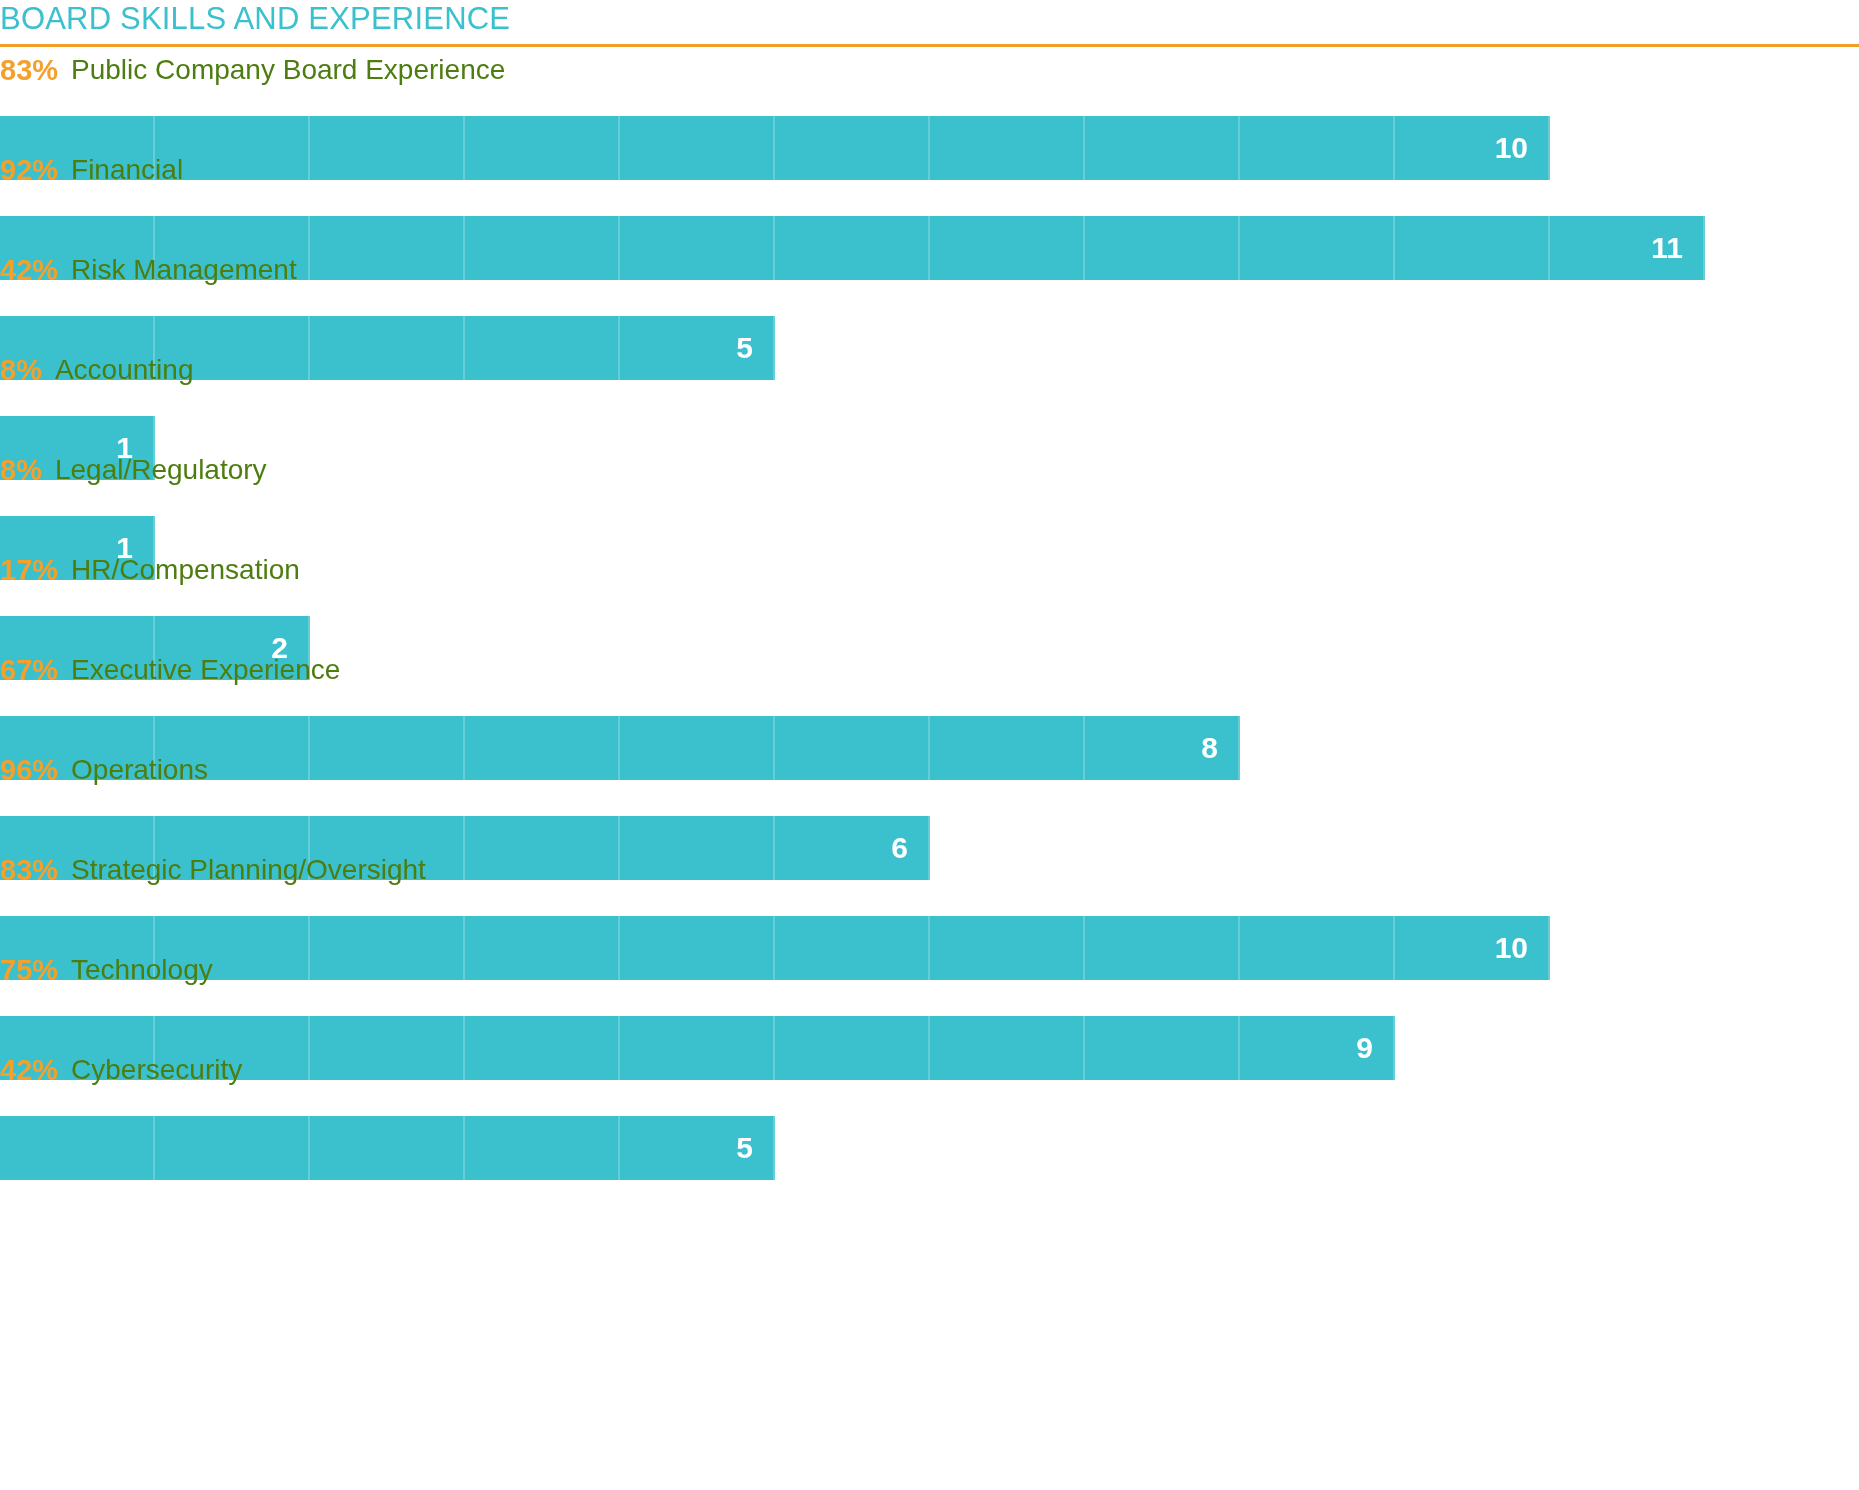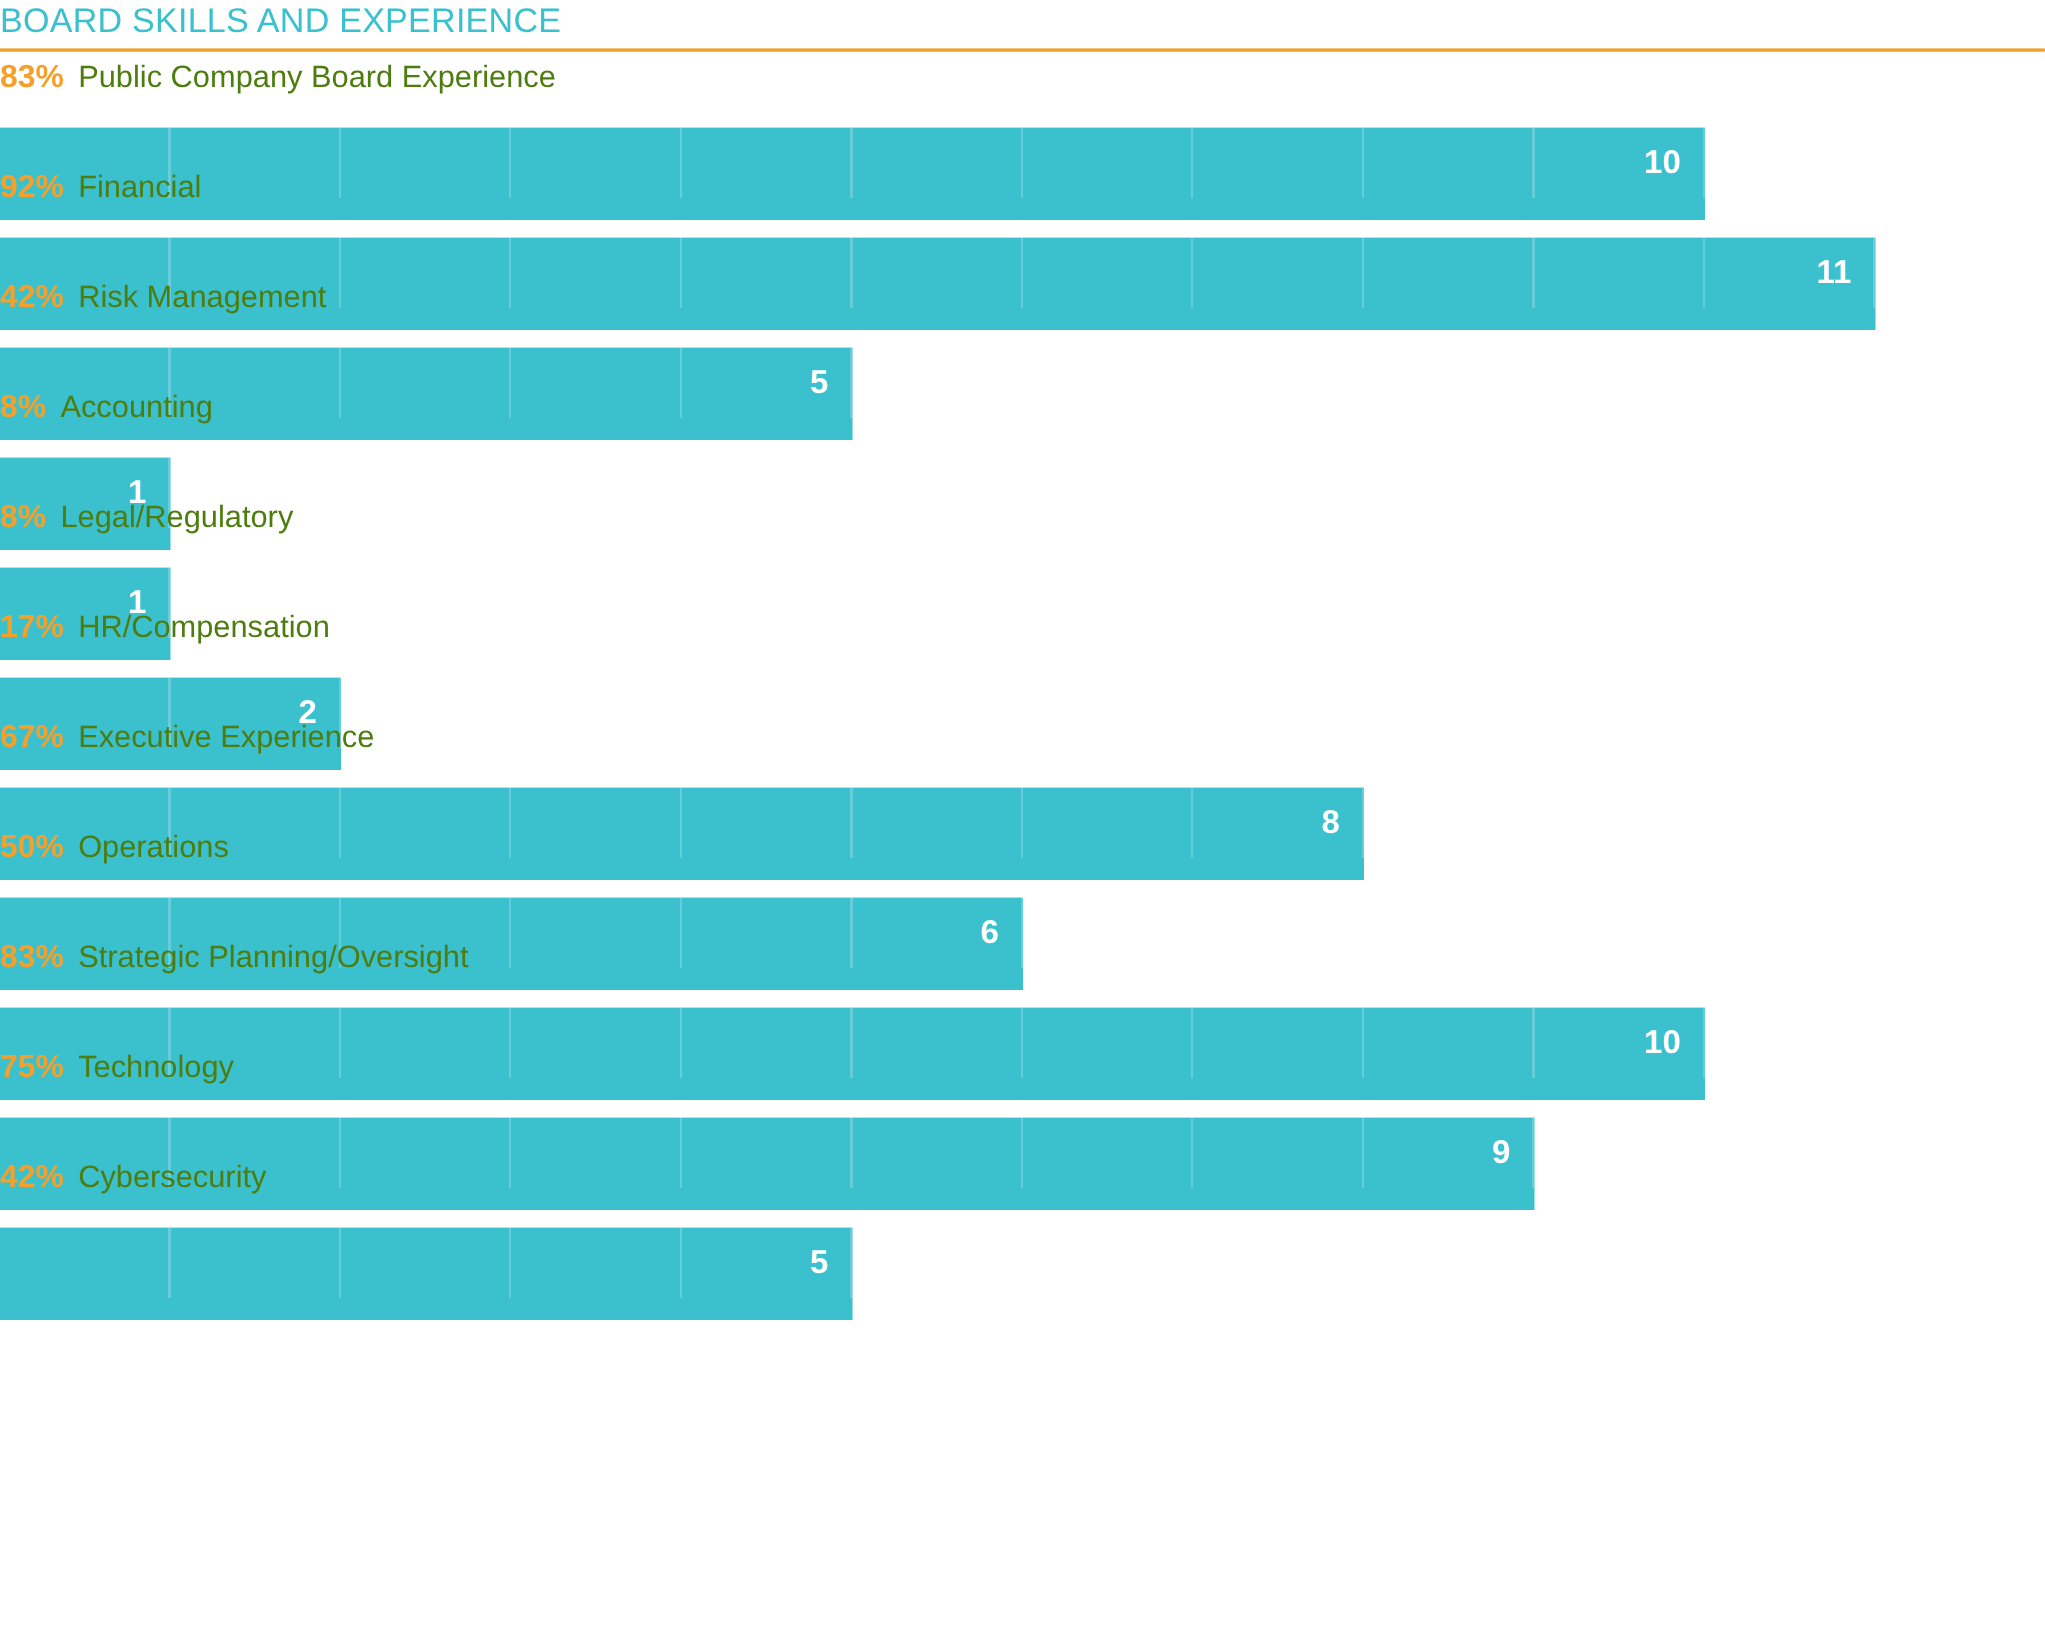--- a/index.html
+++ b/index.html
@@ -81,21 +81,21 @@
     position: absolute;
     left: 0;
     top: 60px;
     height: 64px;
     width: 1859px;
   }
   .bar {
     position: absolute;
     left: 0;
     top: 0;
-    height: 84px;
+    height: 64px;
     background: #3bc0ce;
     overflow: hidden;
   }
   .bar-grid {
     position: absolute;
     left: 0;
     top: 0;
     height: 64px;
     width: 100%;
     background-image: repeating-linear-gradient(
@@ -209,21 +209,21 @@
         </div>
         <div class="bar-track">
           <div class="bar" style="width: 1240px;">
             <div class="bar-grid"></div>
             <div class="bar-value">8</div>
           </div>
         </div>
       </div>
       <div class="row">
         <div class="row-head">
-          <span class="pct">50%</span>
+          <span class="pct">96%</span>
           <span class="cat">Operations</span>
         </div>
         <div class="bar-track">
           <div class="bar" style="width: 930px;">
             <div class="bar-grid"></div>
             <div class="bar-value">6</div>
           </div>
         </div>
       </div>
       <div class="row">

